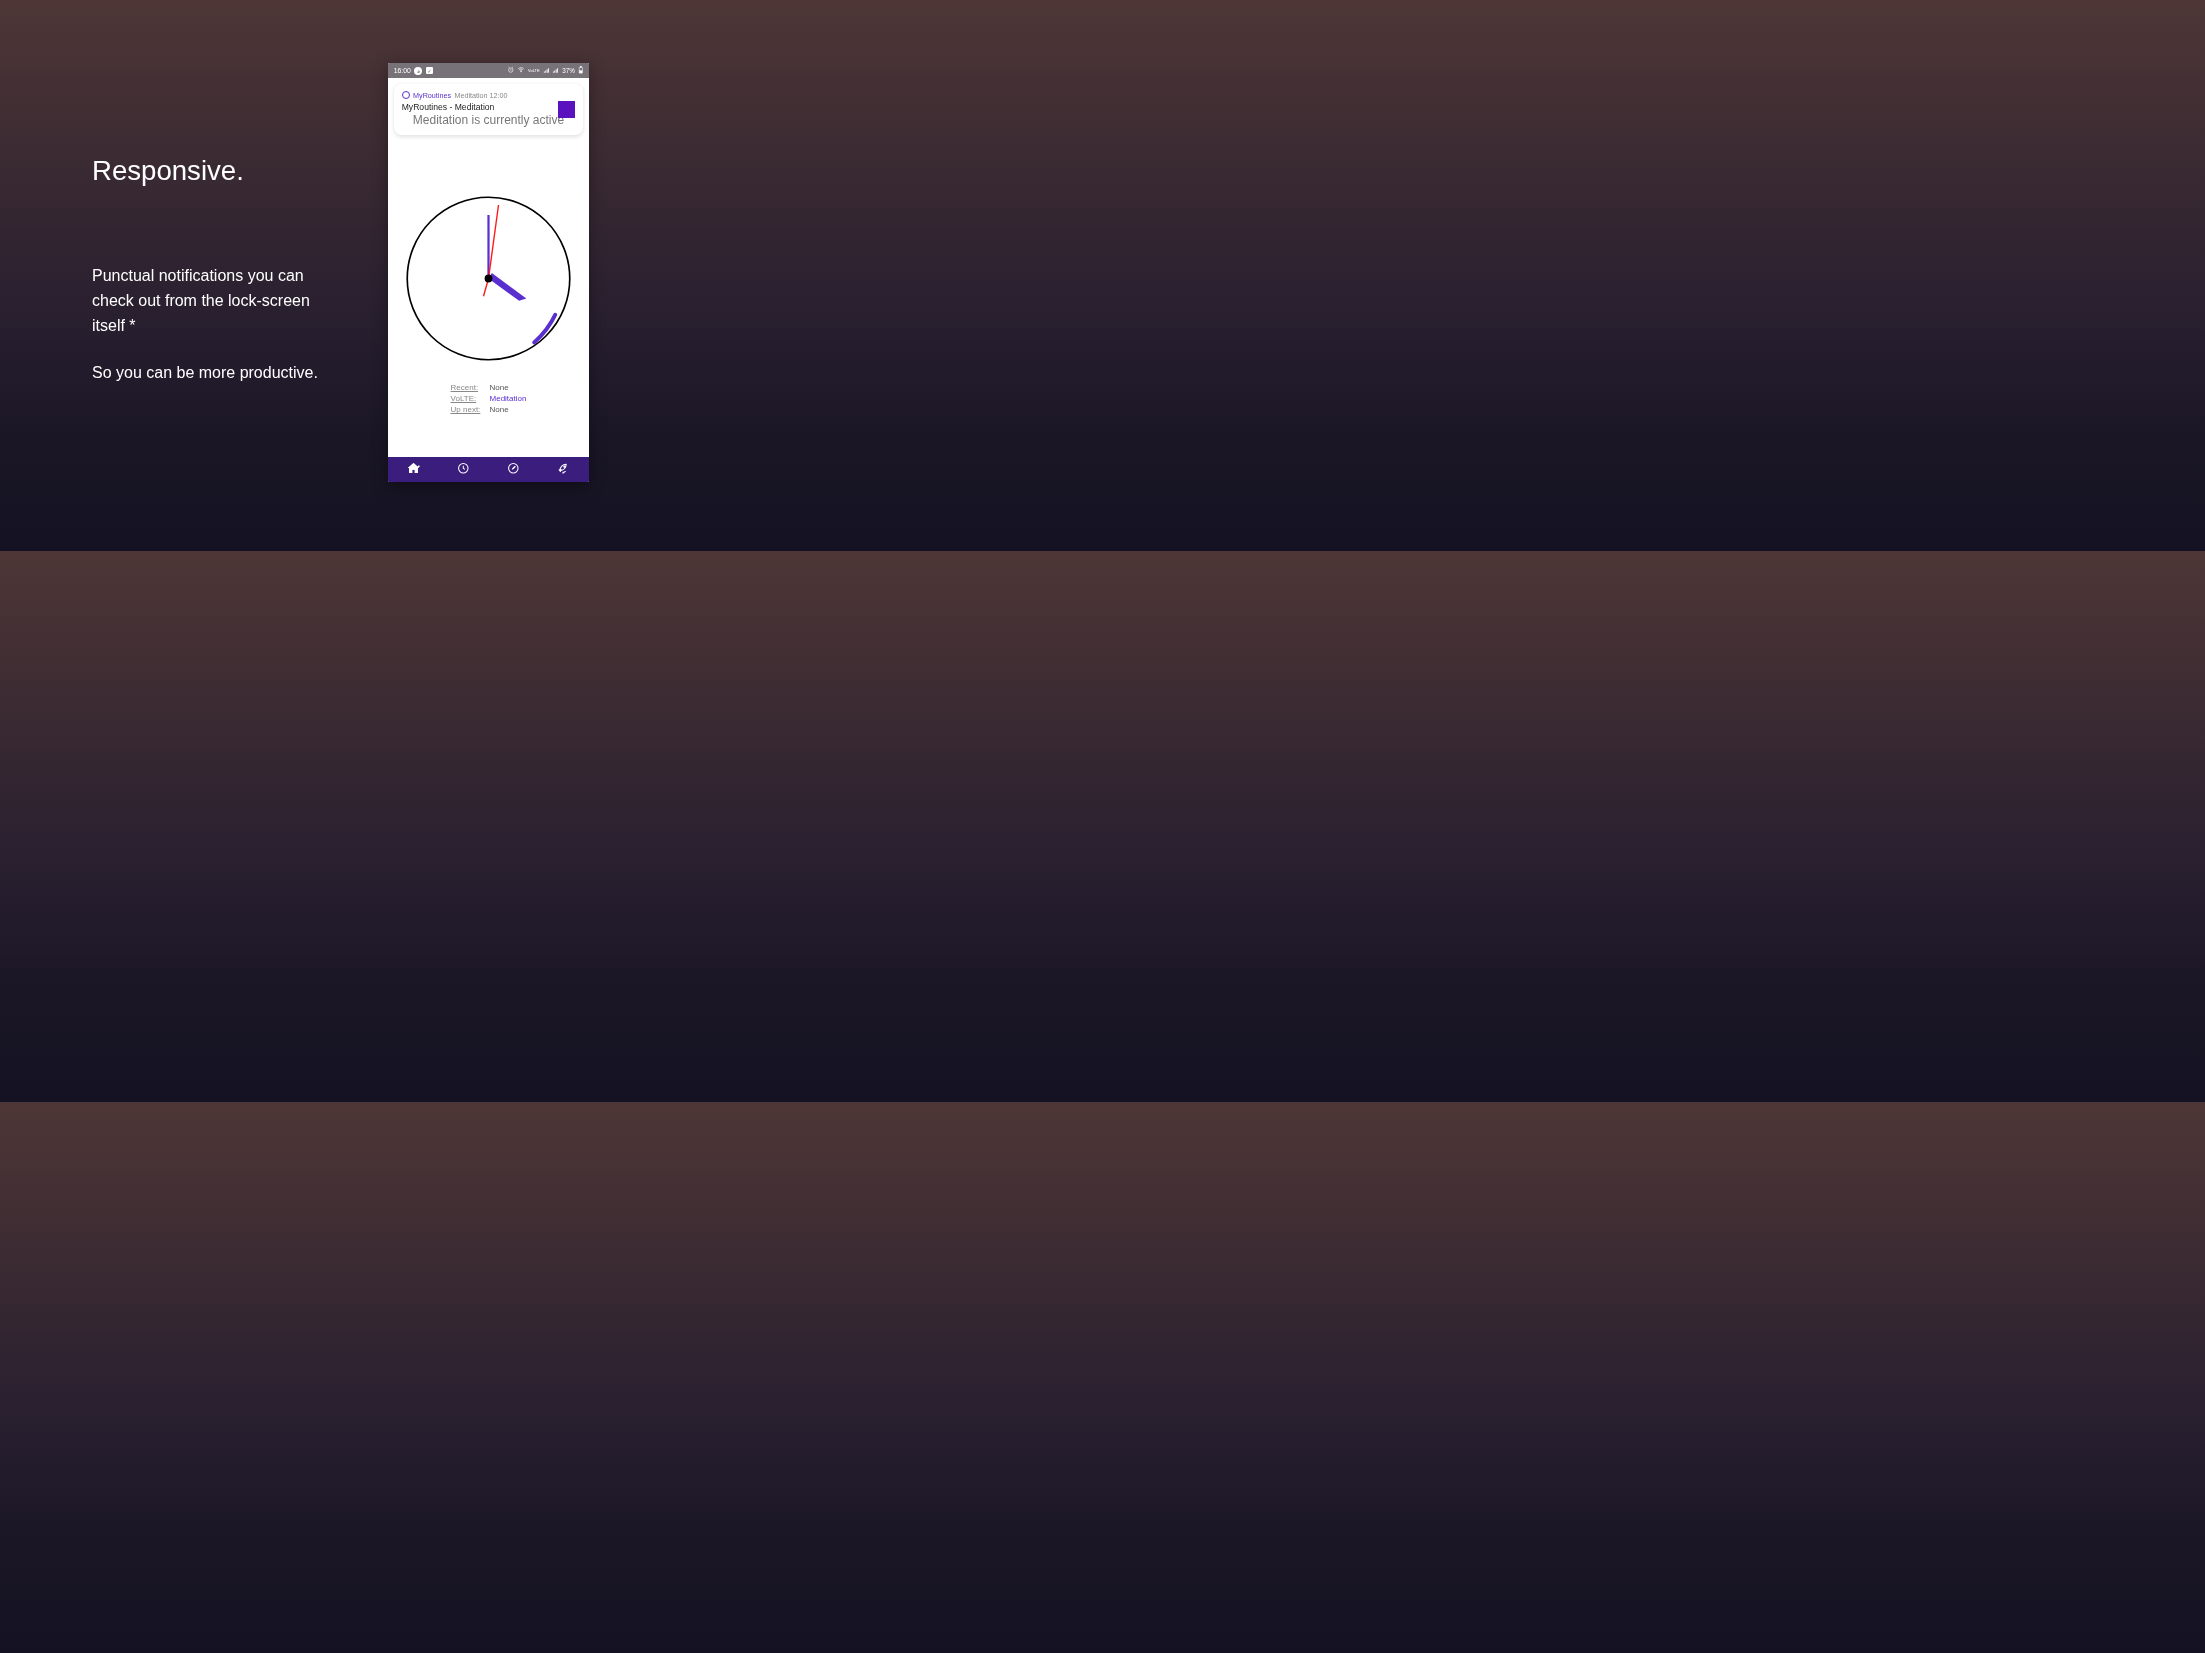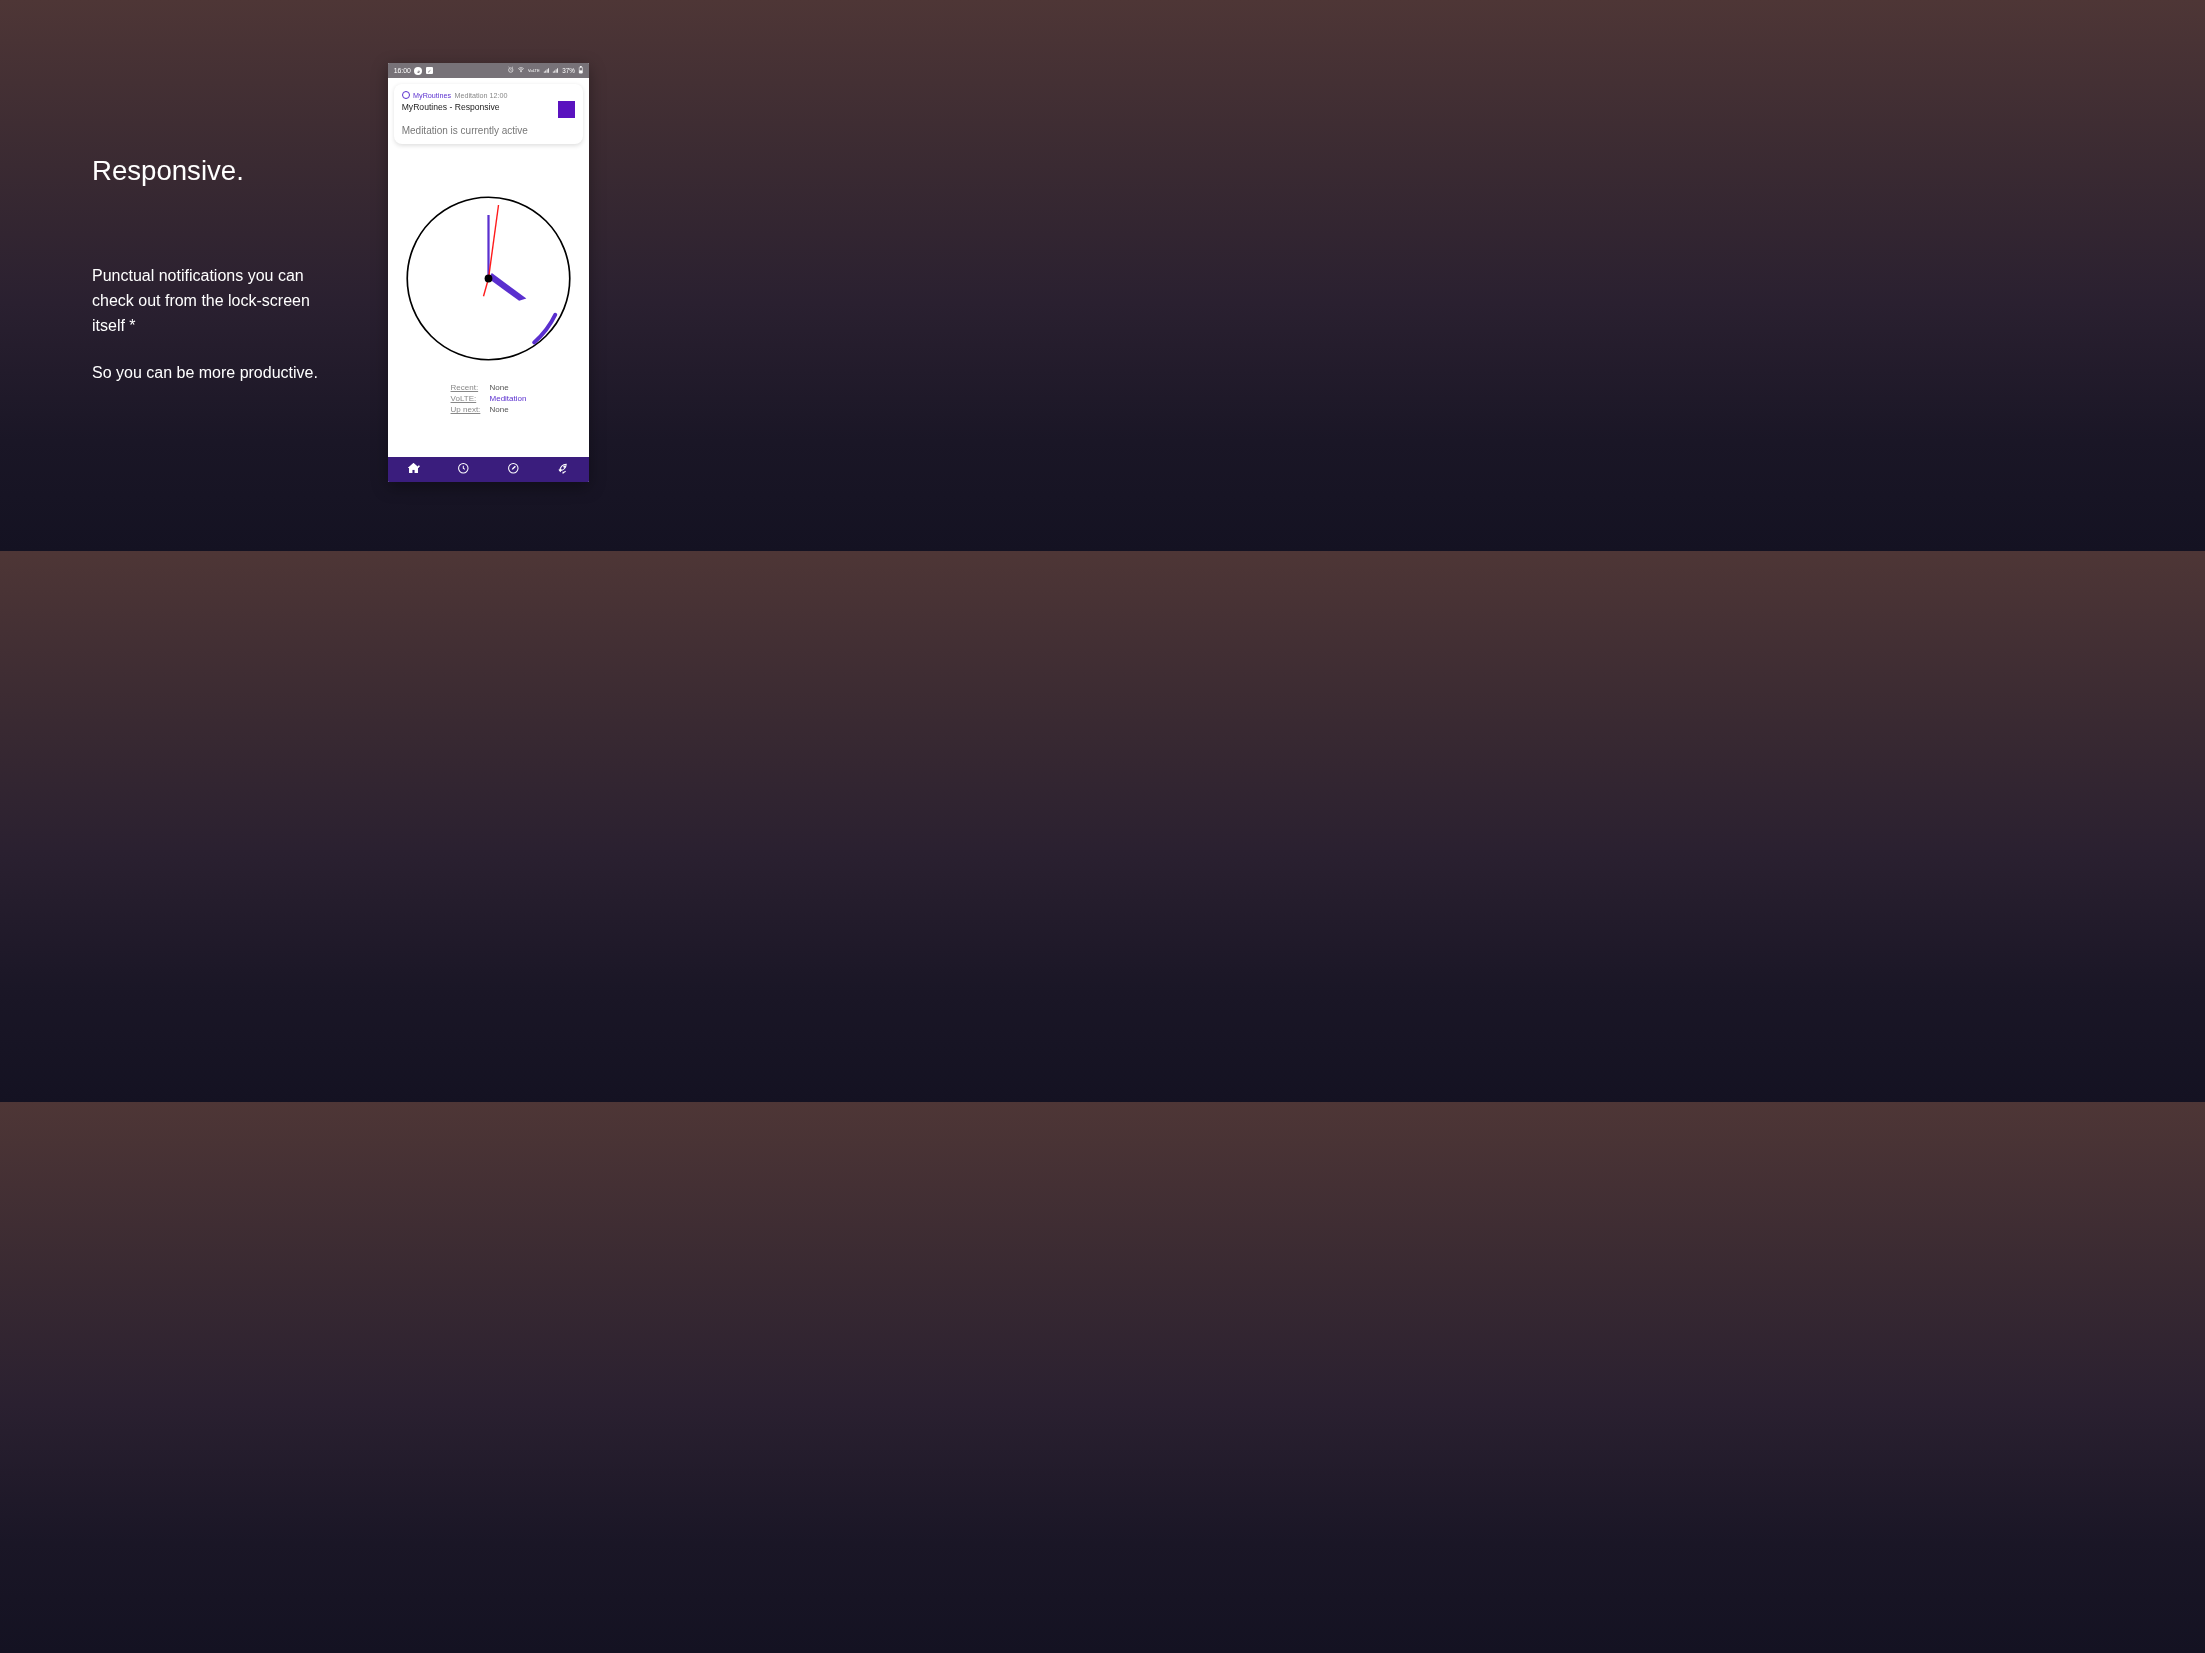--- a/index.html
+++ b/index.html
@@ -75,21 +75,21 @@
     display:flex; align-items:center; gap:3.4px;
     font-size:7.2px;
   }
   .notif-top .appicon {
     width:8px; height:8px; border:0.8px solid #5a2fcf; border-radius:50%;
     display:inline-block; position:relative;
   }
   .notif-top .appname { color:#5a2fcf; }
   .notif-top .appmeta { color:#888; }
   .notif-title { font-size:8.6px; color:#222; margin-top:2.3px; }
-  .notif-body { font-size:10px; color:#777; margin-top:13px; }
+  .notif-body { font-size:12px; color:#777; margin-top:1px;text-align:center; }
   .notif-square {
     position:absolute; right:8px; top:17px;
     width:17px; height:17px; background:#5a12bf;
   }
 
   .clockzone {
     position:absolute;
     top:132px; left:0; right:0;
     display:flex; justify-content:center;
   }
@@ -173,21 +173,21 @@
       </span>
     </div>
   </div>
 
   <div class="notif">
     <div class="notif-top">
       <span class="appicon"></span>
       <span class="appname">MyRoutines</span>
       <span class="appmeta">Meditation 12:00</span>
     </div>
-    <div class="notif-title">MyRoutines - Responsive</div>
+    <div class="notif-title">MyRoutines - Meditation</div>
     <div class="notif-body">Meditation is currently active</div>
     <div class="notif-square"></div>
   </div>
 
   <div class="clockzone">
     <div class="clock">
       <svg viewBox="0 0 300 300">
         <circle cx="150" cy="150" r="146" fill="none" stroke="#000" stroke-width="3"></circle>
 
         <path d="M 270 215 A 156 156 0 0 1 232 265" stroke="#5a2fcf" stroke-width="7" stroke-linecap="round" fill="none"></path>

